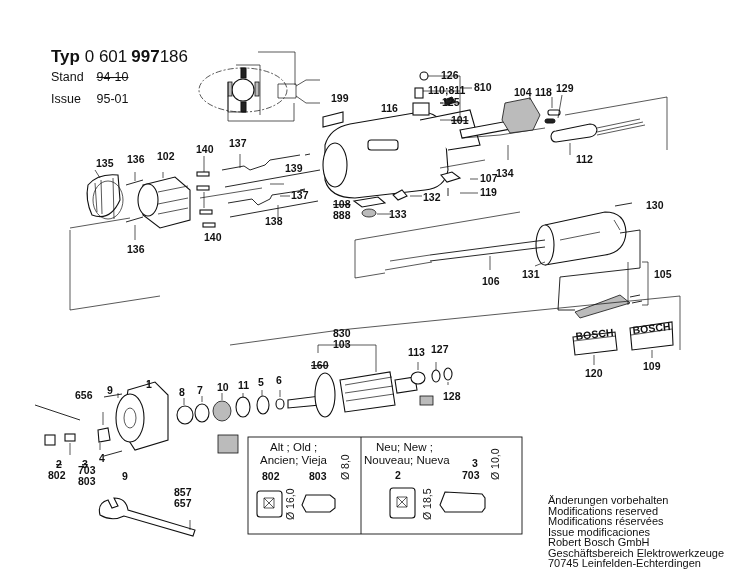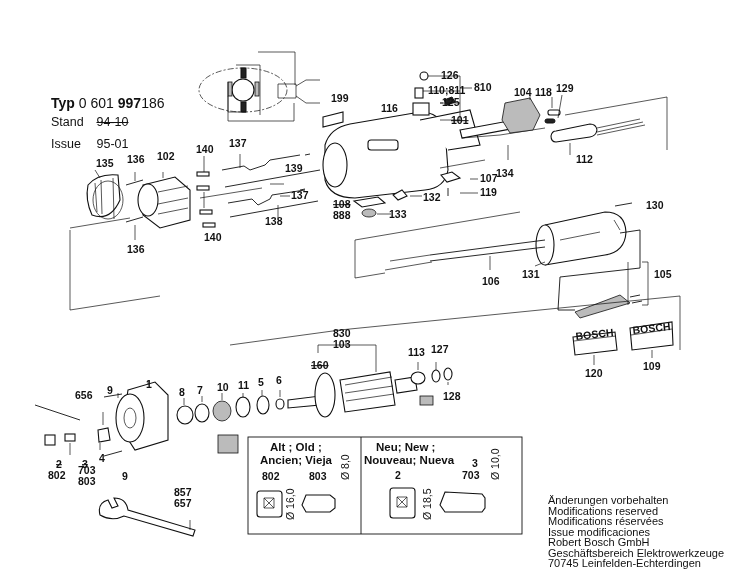--- a/index.html
+++ b/index.html
@@ -1,25 +1,25 @@
 <!DOCTYPE html>
 <html><head>
 <meta charset="utf-8">
 <style>
   html,body{margin:0;padding:0;background:#fff;}
   body{width:730px;height:573px;position:relative;overflow:hidden;font-family:"Liberation Sans",sans-serif;color:#111;}
   #diagram{position:absolute;left:0;top:0;width:730px;height:573px;}
   .lbl{font-family:"Liberation Sans",sans-serif;font-weight:bold;font-size:10.5px;fill:#111;}
   .hdr{position:absolute;left:51px;top:48px;line-height:1;}
-  .typ{font-size:14px;margin-top:48px;}
+  .typ{font-size:17px;}
   .typ b{font-weight:bold;}
   .sub{font-size:12.5px;line-height:14px;margin-top:5px;}
   .sub span{display:inline-block;}
   .strike{text-decoration:line-through;}
-  .lbox{position:absolute;font-size:11.5px;font-weight:bold;line-height:13px;}
+  .lbox{position:absolute;font-size:11.5px;font-weight:normal;line-height:13px;}
   .notes{position:absolute;left:548px;top:495px;font-size:11px;line-height:10.5px;}
   .notes .co{font-weight:normal;}
   .part{stroke:#111;stroke-width:1.1;fill:#fff;}
   .ln{stroke:#111;stroke-width:0.9;fill:none;}
   .thin{stroke:#111;stroke-width:0.7;fill:none;}
   .dark{fill:#222;stroke:#111;}
   .grey{fill:#bbb;stroke:#111;stroke-width:0.8;}
 </style>
 </head>
 <body>

